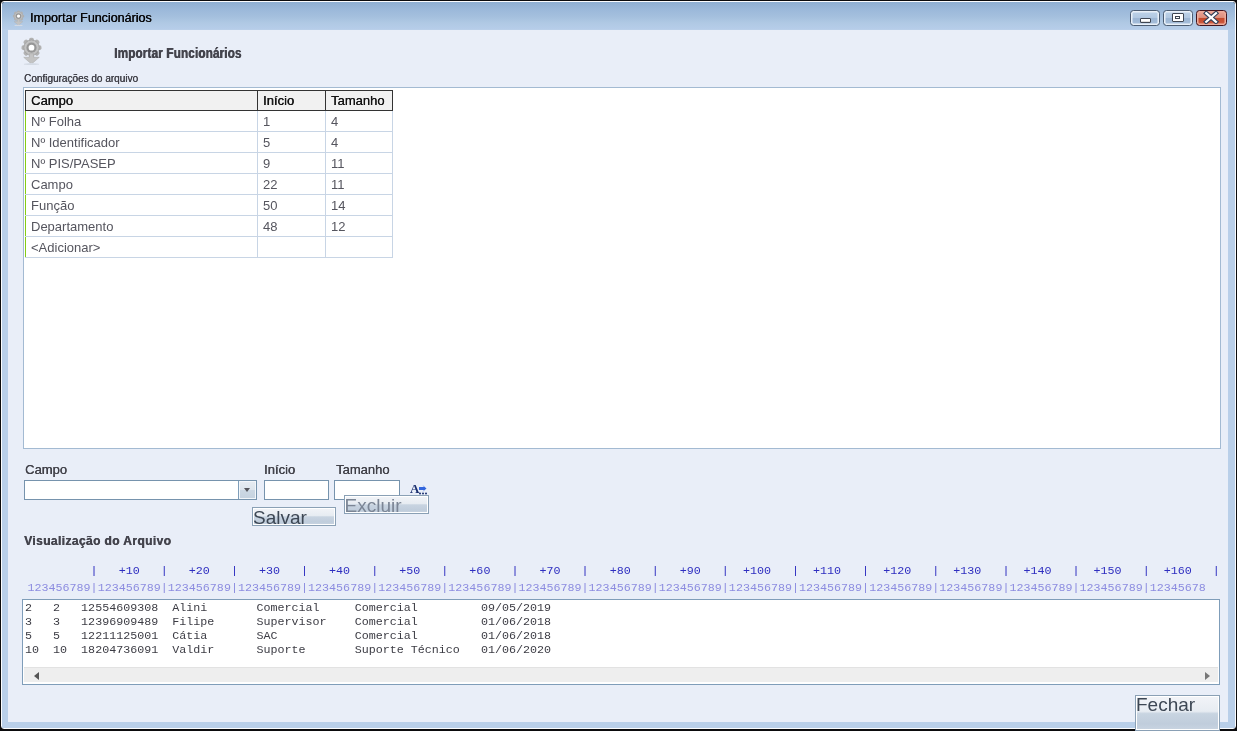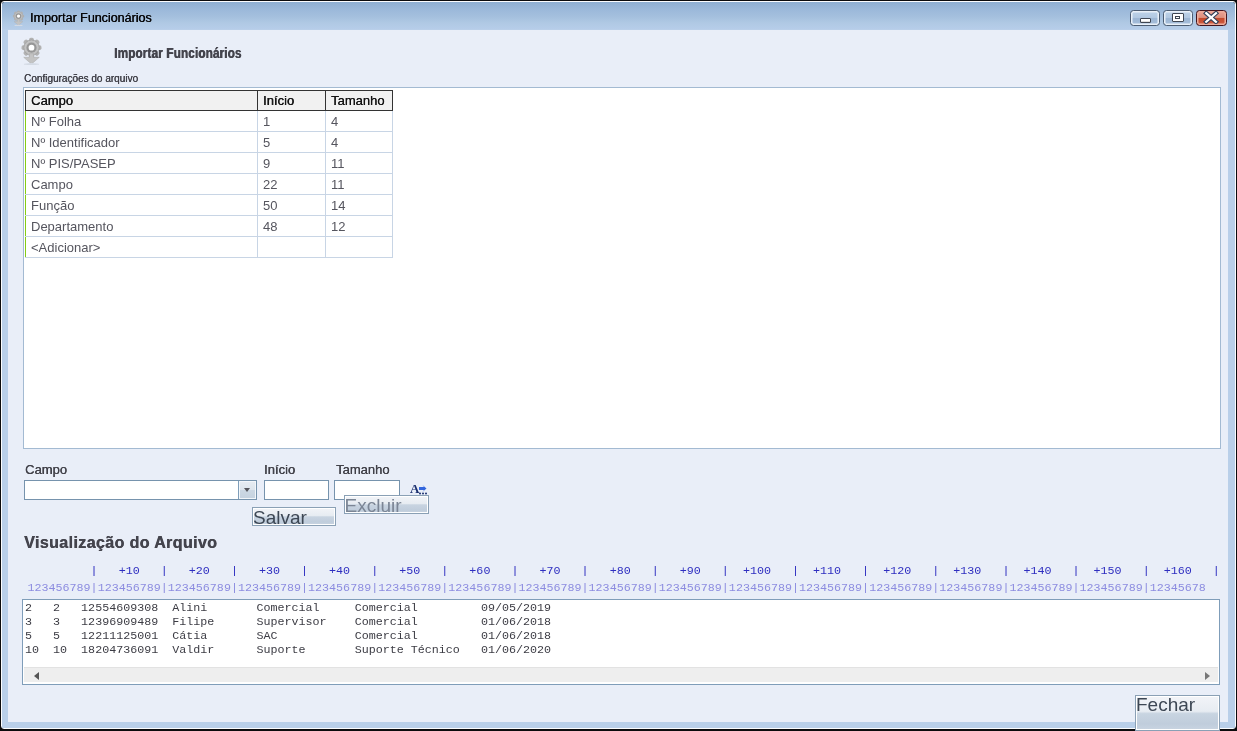--- a/index.html
+++ b/index.html
@@ -24,21 +24,21 @@
  box-shadow:inset 0 0 0 1.5px #edac9b;}
 .gmin{position:absolute;left:9px;top:7px;width:9px;height:3px;
  background:linear-gradient(180deg,#ffffff 55%,#dcdcdc 55%);
  border:1.5px solid #3f4652;border-radius:1px;}
 .gmax1{position:absolute;left:8px;top:2px;width:10px;height:7px;background:#fff;
  border:1.5px solid #3f4652;border-radius:1px;}
 .gmax2{position:absolute;left:2px;top:1.5px;width:3px;height:1.5px;background:#fff;border:1.5px solid #3f4652;}
 
 #h1{left:114px;top:44px;font-size:15px;font-weight:bold;color:#44444d;letter-spacing:0.2px;transform:scaleX(0.78);transform-origin:0 0;text-shadow:0.7px 0 0 #44444d;}
 #lab-conf{left:24px;top:73px;font-size:10px;color:#414149;text-shadow:0.3px 0 0 #414149;}
-#h2{left:24px;top:534px;font-size:16px;font-weight:bold;color:#44444d;letter-spacing:0.4px;text-shadow:0.4px 0 0 #44444d;}
+#h2{left:24px;top:534px;font-size:12px;font-weight:bold;color:#44444d;letter-spacing:0.4px;text-shadow:0.4px 0 0 #44444d;}
 
 #panel{left:23px;top:87px;width:1196px;height:360px;background:#fff;border:1px solid #a3bad2;}
 
 table{border-collapse:collapse;position:absolute;left:1px;top:2px;table-layout:fixed;}
 td,th{font-weight:normal;text-align:left;font-size:13px;padding:0 0 0 5px;overflow:hidden;white-space:nowrap;box-sizing:border-box;}
 th{height:20px;background:#f1f1f1;color:#141414;border:1px solid #333;border-left:none;text-shadow:0.3px 0 0 #141414;}
 th:first-child{border-left:1px solid #333;}
 td{height:21px;color:#55555e;border:1px solid #c8d5e5;border-left:none;}
 td:first-child{border-left:1px solid #84cc16;}
 .c1{width:232px;}.c2{width:68px;}.c3{width:67px;}

